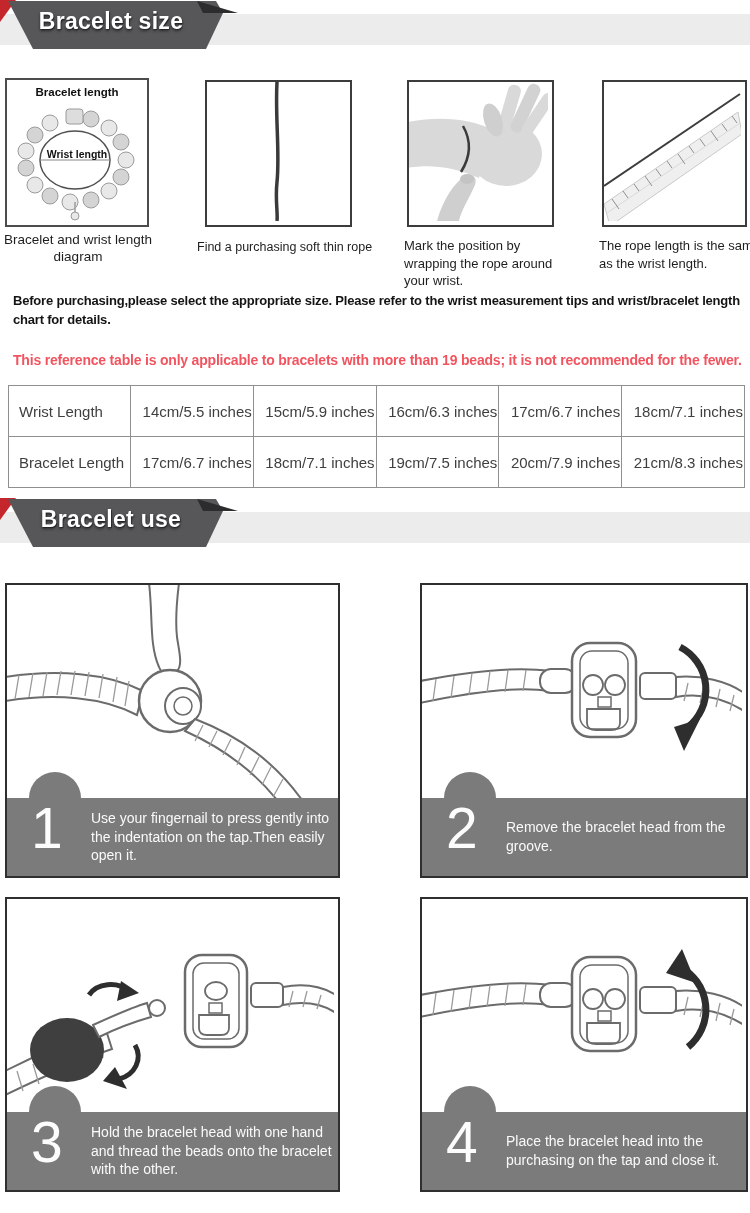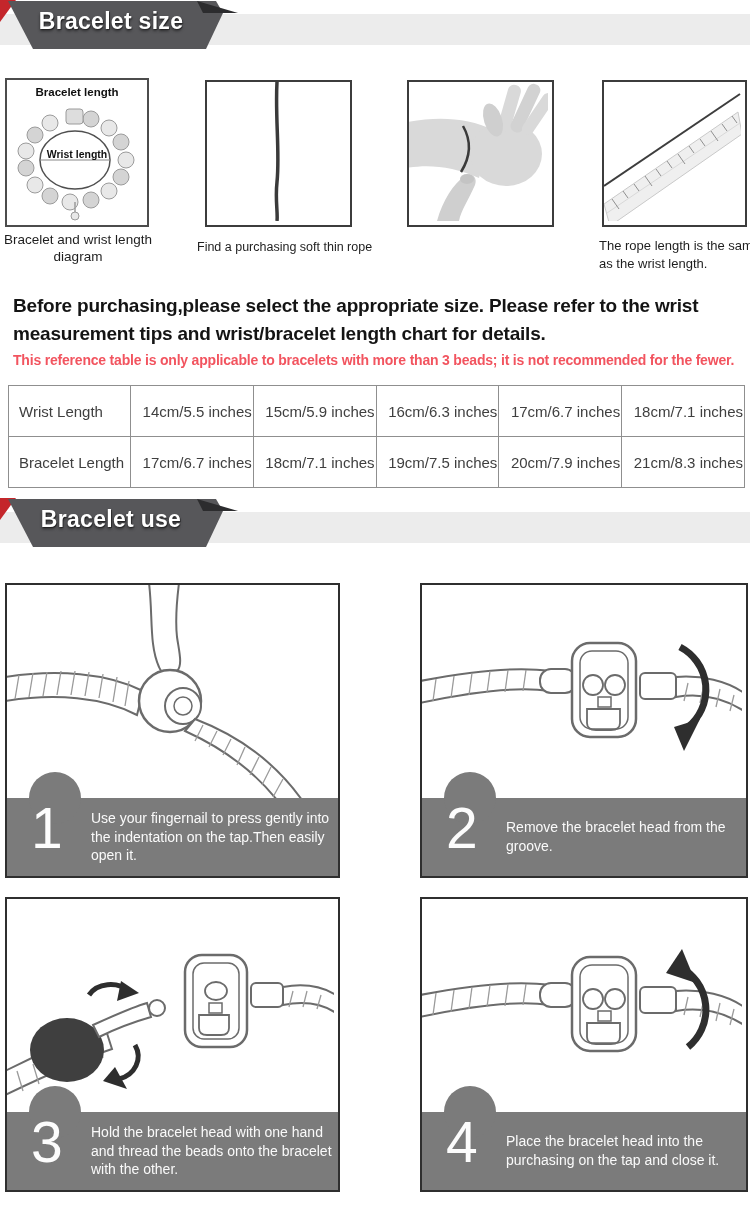--- a/index.html
+++ b/index.html
@@ -25,21 +25,21 @@
   .mcap{position:absolute;font-weight:400;color:#1e1e1e;}
   #mcap1{left:0;top:232px;width:156px;text-align:center;font-size:13.5px;line-height:1.25;}
   #mcap2{left:197px;top:240px;width:175px;font-size:12.5px;white-space:nowrap;}
   #mcap3{left:404px;top:237px;width:162px;font-size:13px;line-height:1.35;}
   #mcap4{left:599px;top:237px;width:166px;font-size:13px;line-height:1.35;}
   .photo-label{position:absolute;width:100%;text-align:center;color:#101010;font-weight:700;}
   #bracelet-top-label{top:6px;font-size:11.5px;}
   #wrist-center-label{top:68px;font-size:10.5px;}
 
   
-  #intro{position:absolute;left:13px;top:292px;width:730px;font-size:19px;font-weight:700;
+  #intro{position:absolute;left:13px;top:292px;width:730px;font-size:13px;font-weight:700;
          color:#141414;line-height:1.45;letter-spacing:-.2px;}
   #warning{position:absolute;left:13px;top:352px;width:737px;font-size:14px;font-weight:700;
            letter-spacing:-.2px;white-space:nowrap;}
 
   
   #size-table{position:absolute;left:8px;top:385px;width:737px;border-collapse:collapse;
               background:#fff;}
   #size-table td{border:1px solid #8f8f8f;height:48px;font-size:15px;color:#3f3f3f;}
   #size-table td.rowhead{width:114px;text-align:left;padding-left:10px;}
   #size-table td.val{text-align:right;width:124px;}
@@ -116,20 +116,21 @@
       <ellipse cx="97" cy="72" rx="36" ry="32" fill="#d9d9d9"></ellipse>
       <rect x="94" y="2" width="13" height="48" rx="6" fill="#d9d9d9" transform="rotate(16 100 26)"></rect>
       <rect x="110" y="0" width="13" height="52" rx="6" fill="#d2d2d2" transform="rotate(25 116 26)"></rect>
       <rect x="123" y="8" width="12" height="48" rx="6" fill="#d9d9d9" transform="rotate(34 129 32)"></rect>
       <ellipse cx="84" cy="38" rx="9" ry="17" fill="#cfcfcf" transform="rotate(-18 84 38)"></ellipse>
       <path d="M54,44 C62,58 62,74 52,90" fill="none" stroke="#3a3a3a" stroke-width="2.5"></path>
       <path d="M28,139 C34,118 44,102 56,94 C62,90 69,95 66,103 C60,117 52,128 50,139 Z" fill="#cfcfcf"></path>
       <ellipse cx="58" cy="97" rx="7" ry="5" fill="#c4c4c4"></ellipse>
     </svg>
   </div>
+  <div class="mcap" id="mcap3">Mark the position by wrapping the rope around your wrist.</div>
 
   <div class="mbox" id="mbox4">
     <svg width="137" height="139" viewBox="0 0 137 139">
       <line x1="0" y1="104" x2="136" y2="12" stroke="#3d3d3d" stroke-width="2"></line>
       <polygon points="0,122 134,30 138,52 6,144" fill="#efefef" stroke="#c9c9c9" stroke-width="1"></polygon>
       <line x1="3" y1="131" x2="136" y2="41" stroke="#d9d9d9" stroke-width="1"></line>
       <g stroke="#8f8f8f" stroke-width="1">
         <line x1="8" y1="117" x2="15" y2="127"></line>
           <line x1="19" y1="109" x2="24" y2="116"></line>
         <line x1="30" y1="102" x2="35" y2="109"></line>
@@ -141,21 +142,21 @@
         <line x1="96" y1="57" x2="101" y2="64"></line>
           <line x1="107" y1="49" x2="114" y2="59"></line>
         <line x1="118" y1="42" x2="123" y2="49"></line>
           <line x1="128" y1="34" x2="133" y2="41"></line>
       </g>
     </svg>
   </div>
   <div class="mcap" id="mcap4">The rope length is the same as the wrist length.</div>
 
   <div id="intro">Before purchasing,please select the appropriate size. Please refer to the wrist measurement tips and wrist/bracelet length chart for details.</div>
-  <div id="warning" style="color:#f2545f">This reference table is only applicable to bracelets with more than 3 beads; it is not recommended for the fewer.</div>
+  <div id="warning" style="color:#f2545f">This reference table is only applicable to bracelets with more than 19 beads; it is not recommended for the fewer.</div>
 
   <table id="size-table">
     <tbody>
         <tr>
       <td class="rowhead">Wrist Length</td>
       <td class="val">14cm/5.5 inches</td>
       <td class="val">15cm/5.9 inches</td>
       <td class="val">16cm/6.3 inches</td>
       <td class="val">17cm/6.7 inches</td>
       <td class="val">18cm/7.1 inches</td>

